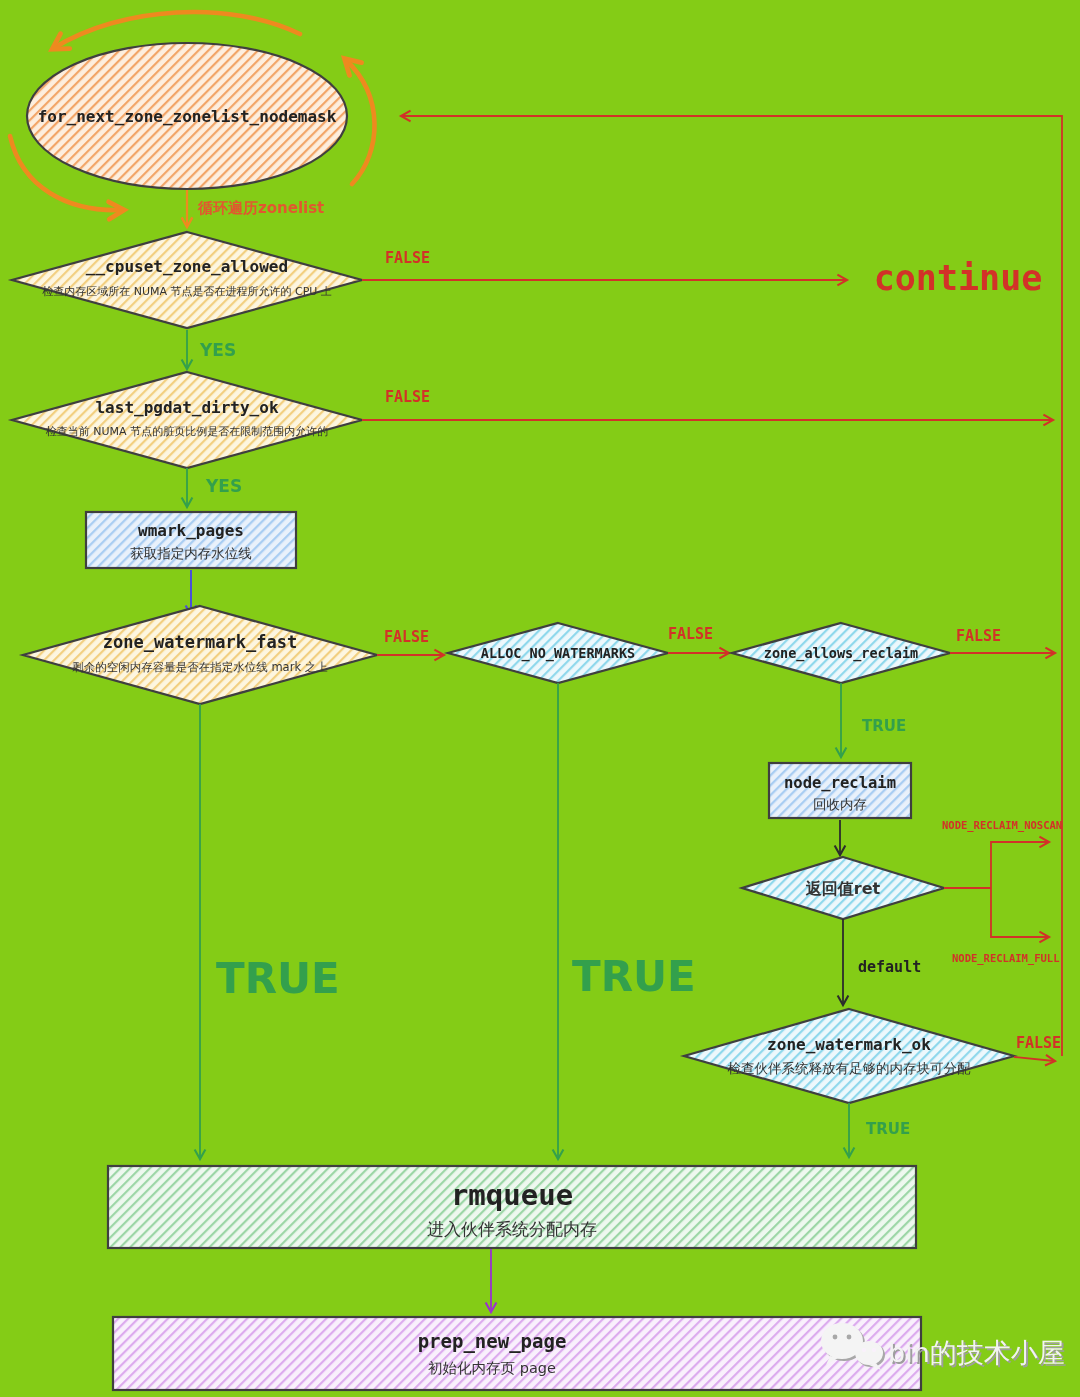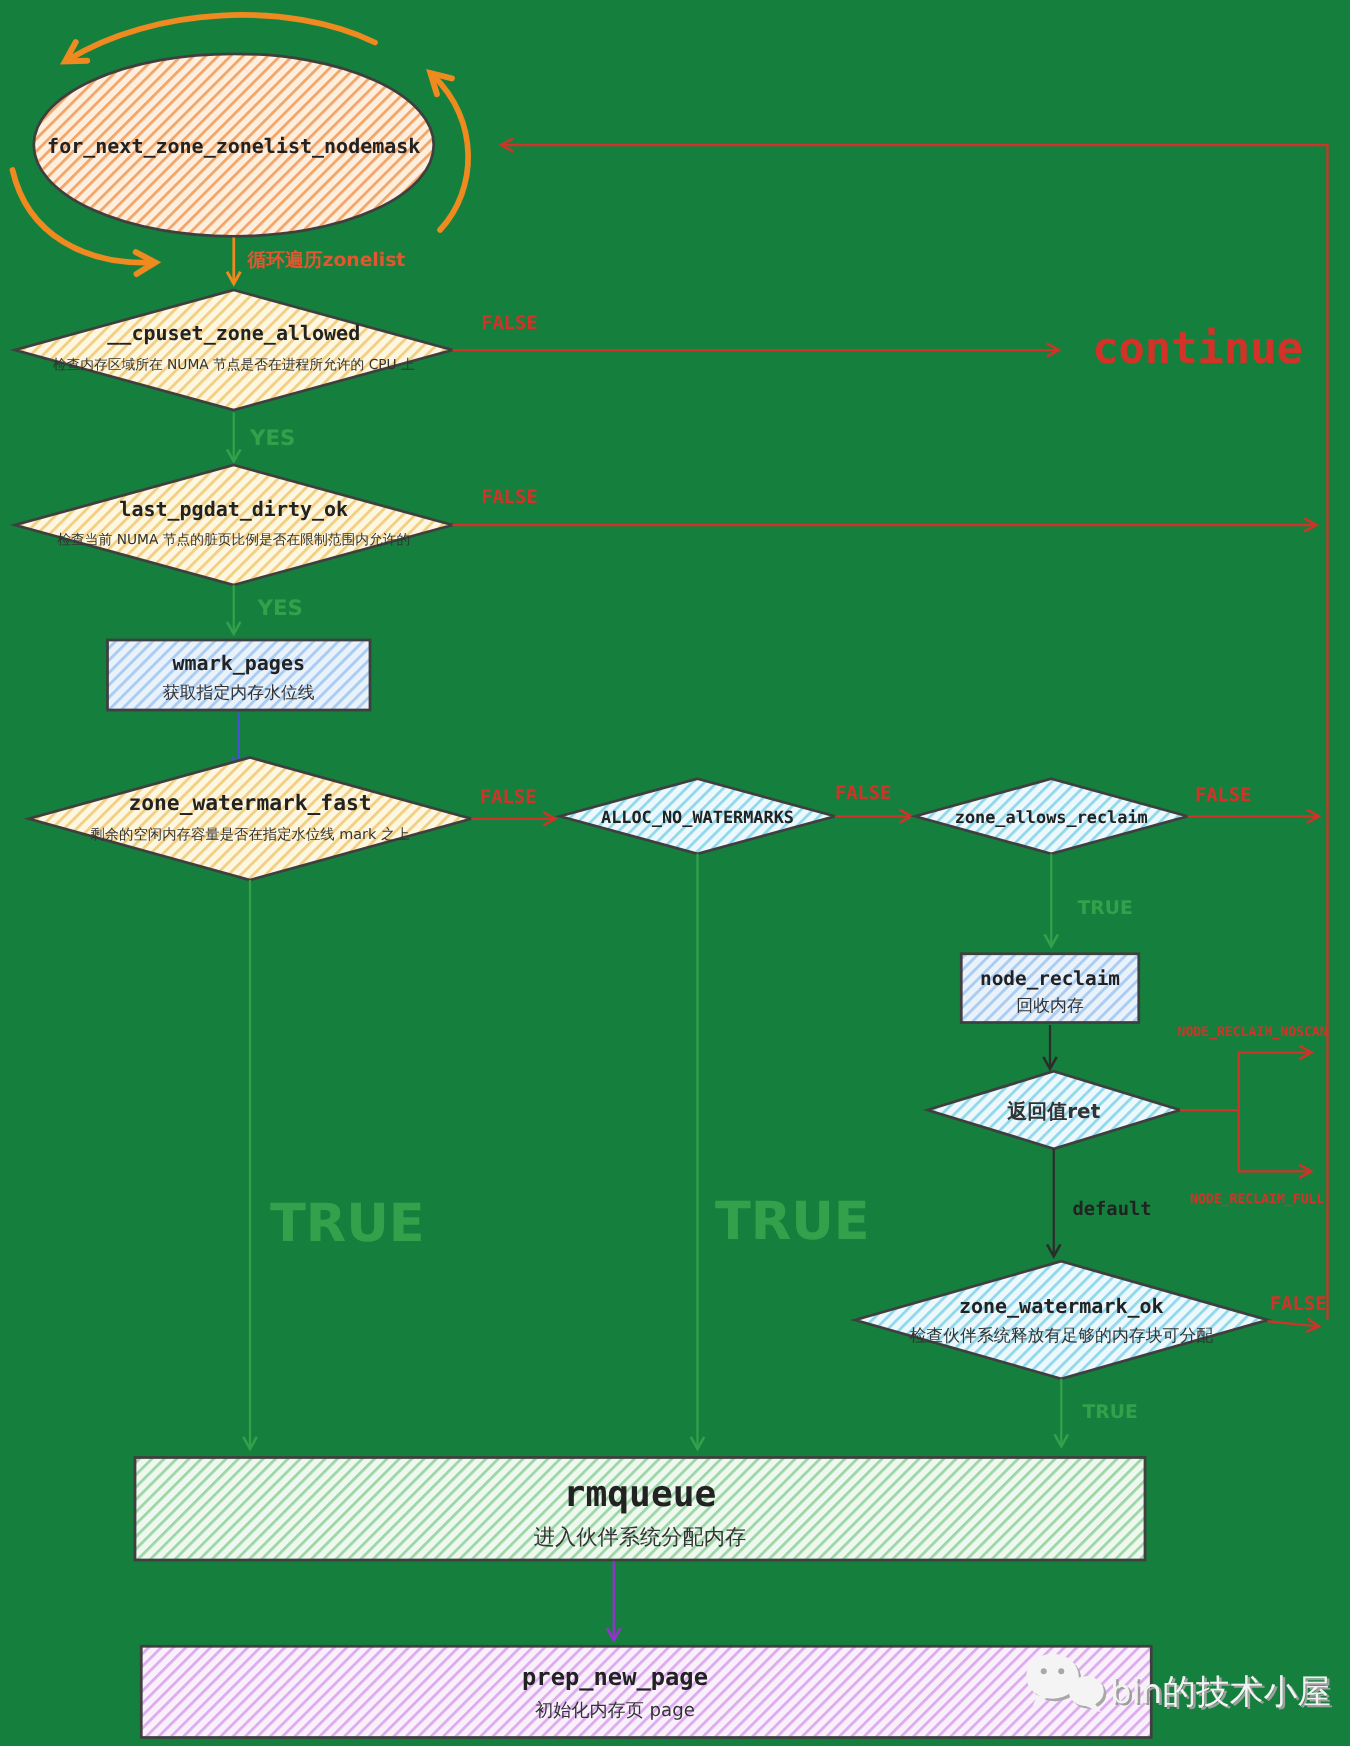--- a/index.html
+++ b/index.html
@@ -1,16 +1,16 @@
 <!DOCTYPE html>
 <html><head>
 <meta charset="utf-8">
 <style>
   html,body{margin:0;padding:0;background:#ffffff;}
-  .stage{width:1080px;height:1397px;position:relative;background:#15803d;overflow:hidden;}
+  .stage{width:1080px;height:1397px;position:relative;background:#84cc16;overflow:hidden;}
   svg{display:block;}
   text{user-select:none;}
   .code{font-family:"DejaVu Sans Mono","Liberation Mono",monospace;font-weight:bold;fill:#222;}
   .cjk{font-family:"DejaVu Sans","Liberation Sans",sans-serif;fill:#333;}
   .lbl-false{font-family:"DejaVu Sans Mono","Liberation Mono",monospace;font-weight:bold;fill:#d23228;}
   .lbl-yes{font-family:"DejaVu Sans","Liberation Sans",sans-serif;font-weight:bold;fill:#33a04c;}
   .lbl-true-big{font-family:"DejaVu Sans","Liberation Sans",sans-serif;font-weight:bold;fill:#33a04c;}
   .lbl-loop{font-family:"DejaVu Sans","Liberation Sans",sans-serif;font-weight:bold;fill:#e2572f;}
   .lbl-continue{font-family:"DejaVu Sans Mono","Liberation Mono",monospace;font-weight:bold;fill:#d23228;}
   .lbl-reclaim{font-family:"DejaVu Sans Mono","Liberation Mono",monospace;font-weight:bold;fill:#d23228;}

